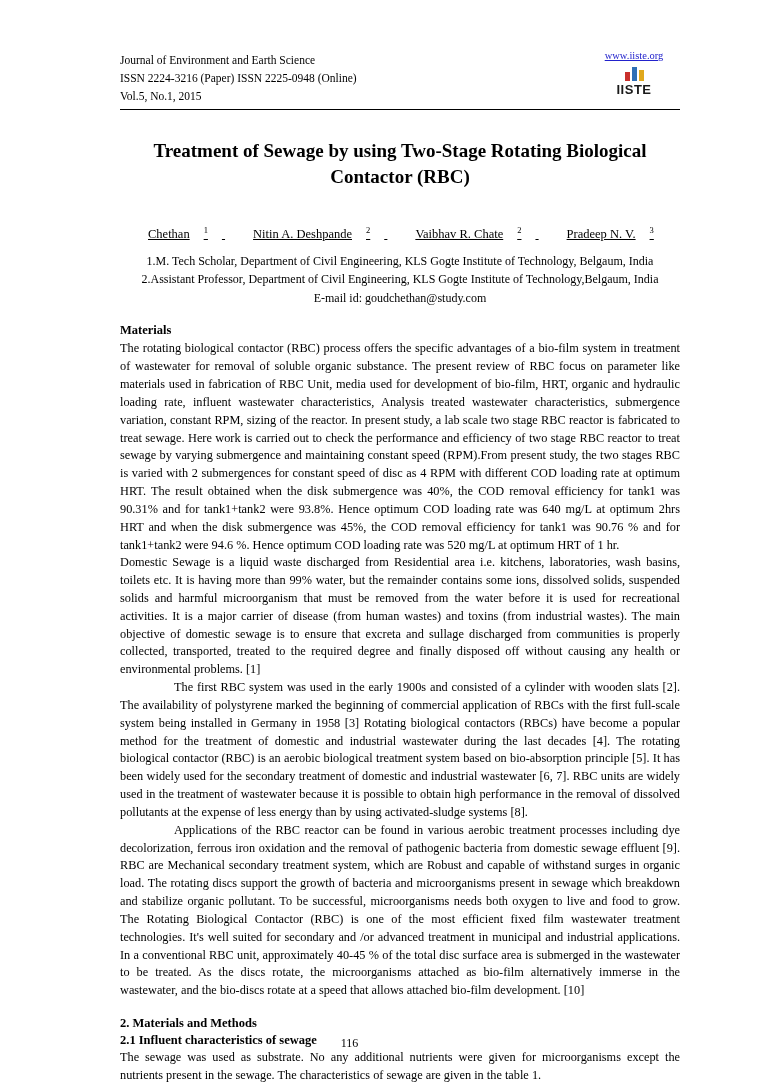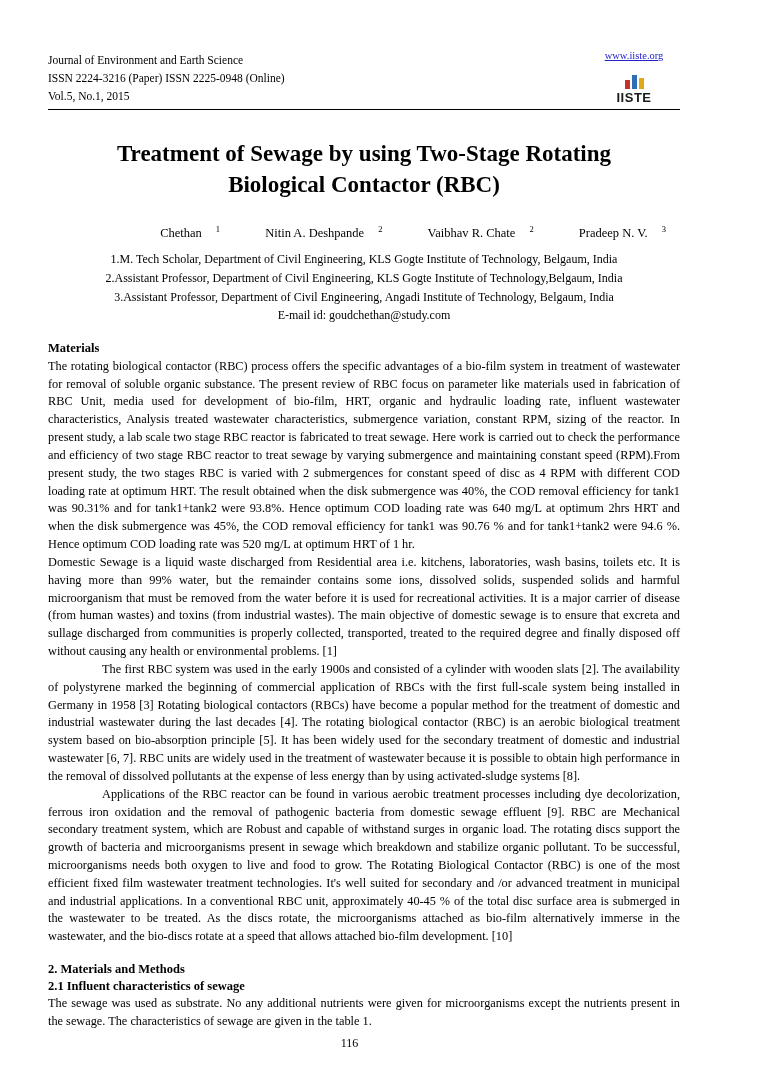--- a/index.html
+++ b/index.html
@@ -13,21 +13,21 @@
     font-family: "Liberation Serif", serif;
     color: #000000;
     position: relative;
     overflow: hidden;
   }
   .page {
     position: relative;
     width: 768px;
     height: 1087px;
     box-sizing: border-box;
-    padding: 52px 88px 0 48px;
+    padding: 52px 88px 0 120px;
   }
   
   .header {
     position: relative;
     min-height: 56px;
   }
   .header-left {
     font-size: 11.5px;
     line-height: 1.55;
   }
@@ -39,21 +39,21 @@
     right: 0;
     top: -2px;
     text-align: center;
     width: 92px;
   }
   .iiste-link {
     font-size: 10.5px;
     color: #2222cc;
     text-decoration: underline;
     display: block;
-    margin-bottom: 12px;
+    margin-bottom: 4px;
   }
   .iiste-logo {
     display: inline-block;
     width: 44px;
     height: 34px;
     position: relative;
   }
   .iiste-bars {
     display: flex;
     justify-content: center;
@@ -77,31 +77,32 @@
     color: #1a1a1a;
     margin-top: 1px;
   }
   .header-rule {
     border-top: 1px solid #000;
     margin-top: 4px;
   }
   
   .title {
     text-align: center;
-    font-size: 23px;
+    font-size: 19px;
     font-weight: bold;
     line-height: 1.35;
     margin: 28px 18px 0 18px;
   }
   
   .authors {
-    text-align: right;
+    text-align: left;
     font-size: 12.5px;
-    margin-top: 22px;
+    margin-top: 34px;
     line-height: 1.5;
+    text-decoration: underline;
   }
   .authors .names span {
     margin: 0 14px;
     white-space: nowrap;
   }
   sup { font-size: 8.5px; vertical-align: super; }
   .affil {
     text-align: center;
     font-size: 12px;
     line-height: 1.55;
@@ -176,21 +177,20 @@
     <div class="names">
       <span><span>Chethan</span><sup>1</sup></span>
       <span><span>Nitin A. Deshpande</span><sup>2</sup></span>
       <span><span>Vaibhav R. Chate</span><sup>2</sup></span>
       <span><span>Pradeep N. V.</span><sup>3</sup></span>
     </div>
   </div>
   <div class="affil">
     <div>1.M. Tech Scholar, Department of Civil Engineering, KLS Gogte Institute of Technology, Belgaum, India</div>
     <div>2.Assistant Professor, Department of Civil Engineering, KLS Gogte Institute of Technology,Belgaum, India</div>
-    <div>3.Assistant Professor, Department of Civil Engineering, Angadi Institute of Technology, Belgaum, India</div>
     <div>E-mail id: goudchethan@study.com</div>
   </div>
 
   <div class="section-head">Materials</div>
   <p class="body">The rotating biological contactor (RBC) process offers the specific advantages of a bio-film system in treatment of wastewater for removal of soluble organic substance. The present review of RBC focus on parameter like materials used in fabrication of RBC Unit, media used for development of bio-film, HRT, organic and hydraulic loading rate, influent wastewater characteristics, Analysis treated wastewater characteristics, submergence variation, constant RPM, sizing of the reactor. In present study, a lab scale two stage RBC reactor is fabricated to treat sewage. Here work is carried out to check the performance and efficiency of two stage RBC reactor to treat sewage by varying submergence and maintaining constant speed (RPM).From present study, the two stages RBC is varied with 2 submergences for constant speed of disc as 4 RPM with different COD loading rate at optimum HRT. The result obtained when the disk submergence was 40%, the COD removal efficiency for tank1 was 90.31% and for tank1+tank2 were 93.8%. Hence optimum COD loading rate was 640 mg/L at optimum 2hrs HRT and when the disk submergence was 45%, the COD removal efficiency for tank1 was 90.76 % and for tank1+tank2 were 94.6 %. Hence optimum COD loading rate was 520 mg/L at optimum HRT of 1 hr.</p>
 
   <p class="body">Domestic Sewage is a liquid waste discharged from Residential area i.e. kitchens, laboratories, wash basins, toilets etc. It is having more than 99% water, but the remainder contains some ions, dissolved solids, suspended solids and harmful microorganism that must be removed from the water before it is used for recreational activities. It is a major carrier of disease (from human wastes) and toxins (from industrial wastes). The main objective of domestic sewage is to ensure that excreta and sullage discharged from communities is properly collected, transported, treated to the required degree and finally disposed off without causing any health or environmental problems. [1]</p>
   <p class="body indent">The first RBC system was used in the early 1900s and consisted of a cylinder with wooden slats [2]. The availability of polystyrene marked the beginning of commercial application of RBCs with the first full-scale system being installed in Germany in 1958 [3] Rotating biological contactors (RBCs) have become a popular method for the treatment of domestic and industrial wastewater during the last decades [4]. The rotating biological contactor (RBC) is an aerobic biological treatment system based on bio-absorption principle [5]. It has been widely used for the secondary treatment of domestic and industrial wastewater [6, 7]. RBC units are widely used in the treatment of wastewater because it is possible to obtain high performance in the removal of dissolved pollutants at the expense of less energy than by using activated-sludge systems [8].</p>
   <p class="body indent">Applications of the RBC reactor can be found in various aerobic treatment processes including dye decolorization, ferrous iron oxidation and the removal of pathogenic bacteria from domestic sewage effluent [9]. RBC are Mechanical secondary treatment system, which are Robust and capable of withstand surges in organic load. The rotating discs support the growth of bacteria and microorganisms present in sewage which breakdown and stabilize organic pollutant. To be successful, microorganisms needs both oxygen to live and food to grow. The Rotating Biological Contactor (RBC) is one of the most efficient fixed film wastewater treatment technologies. It's well suited for secondary and /or advanced treatment in municipal and industrial applications. In a conventional RBC unit, approximately 40-45 % of the total disc surface area is submerged in the wastewater to be treated. As the discs rotate, the microorganisms attached as bio-film alternatively immerse in the wastewater, and the bio-discs rotate at a speed that allows attached bio-film development. [10]</p>
 

